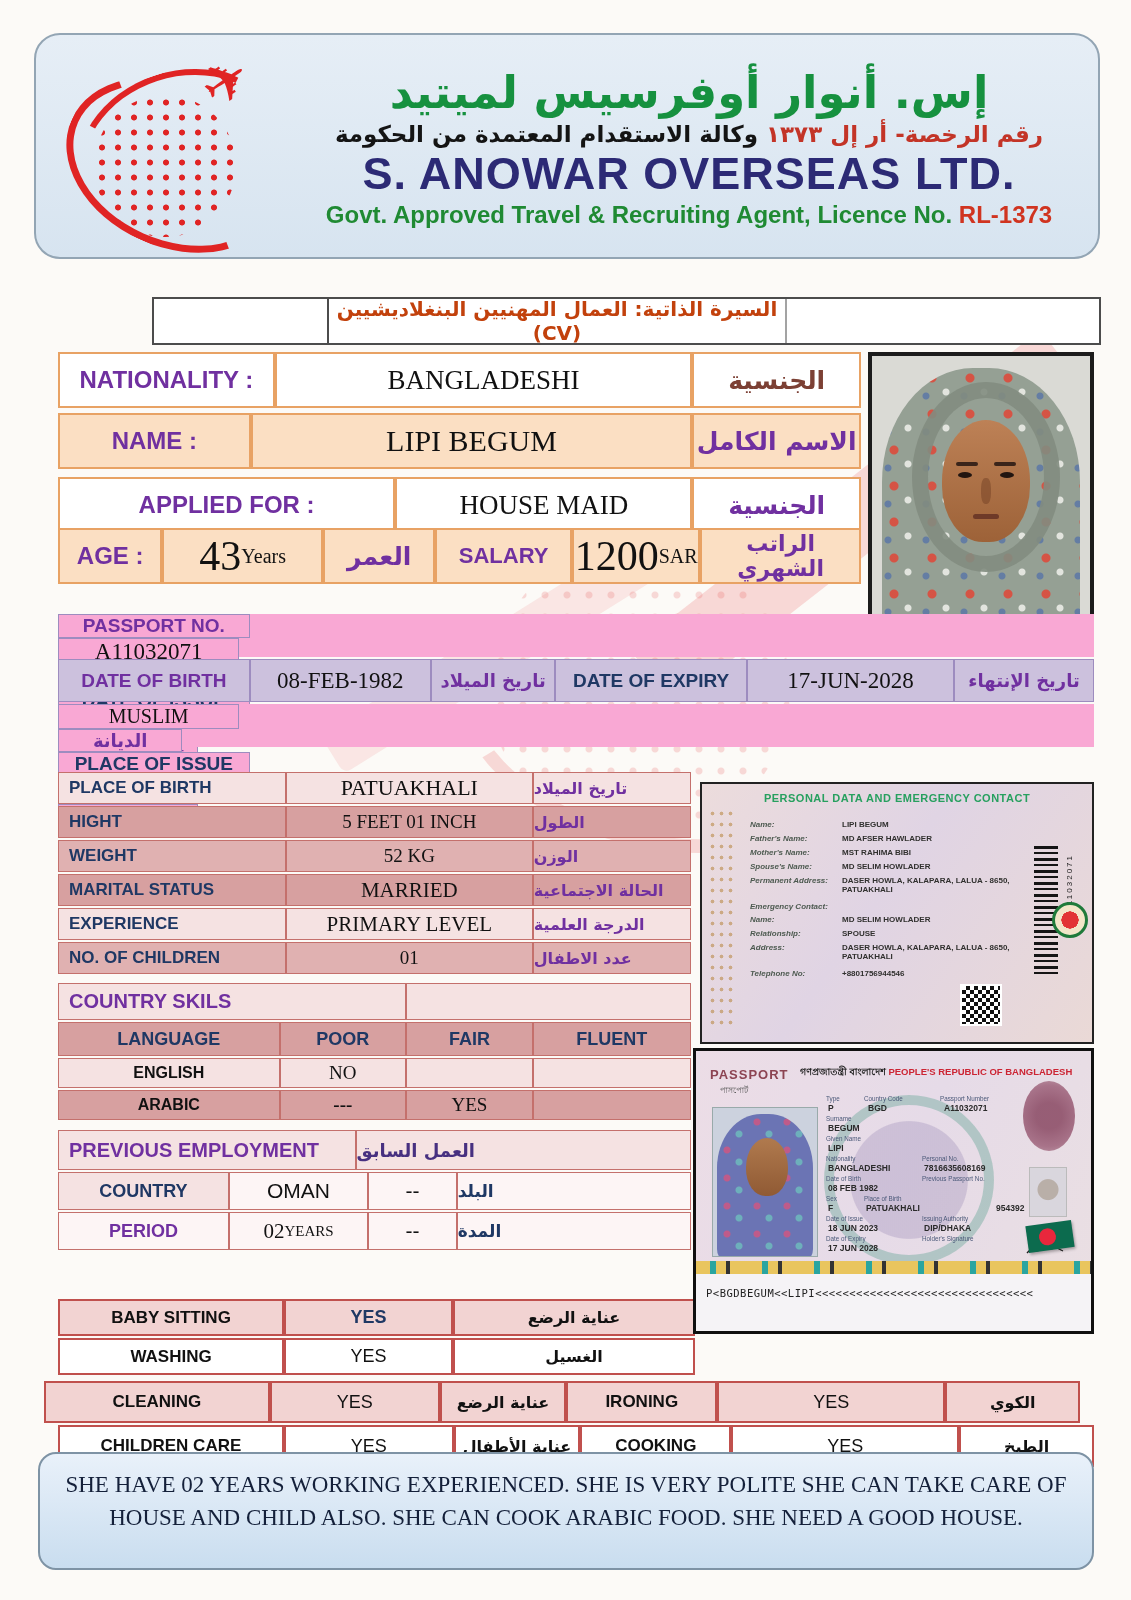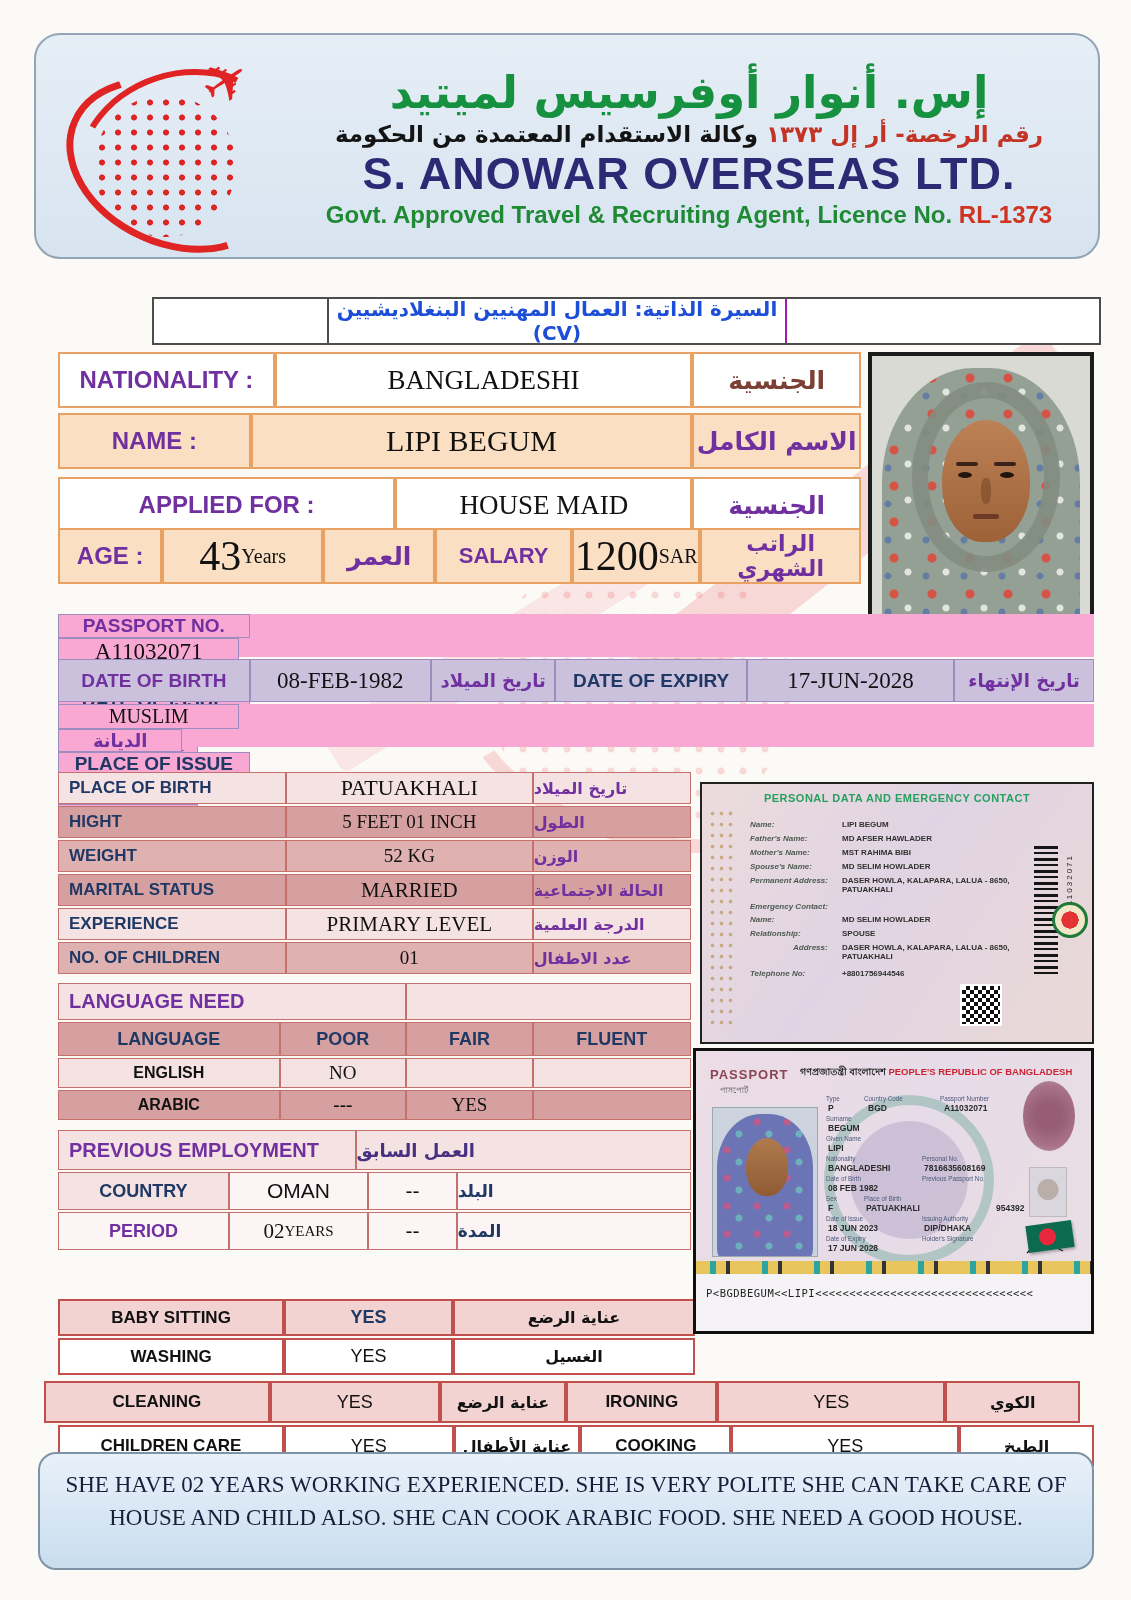--- a/index.html
+++ b/index.html
@@ -38,21 +38,21 @@
   .hdr-ar1{font-family:"DejaVu Sans",sans-serif;font-weight:bold;font-size:45px;color:#16913f;direction:rtl;line-height:1.15;}
   .hdr-ar2{font-family:"DejaVu Sans",sans-serif;font-weight:bold;font-size:23px;color:#141414;direction:rtl;}
   .hdr-ar2 .red{color:#c33427;}
   .hdr-en{font-size:45px;font-weight:bold;color:#2c2a75;letter-spacing:1px;line-height:1.1;}
   .hdr-tag{font-size:24px;font-weight:bold;color:#1f8a33;}
   .hdr-tag .red{color:#d03420;}
 
   
   .cvbar{left:152px;top:297px;width:945px;height:44px;border:2px solid #4c4c4c;background:#fff;}
   .cvbar .c1{width:18.5%;border-right:2px solid #4c4c4c;}
-  .cvbar .c2{width:48.5%;border-right:2px solid #a21caf;font-size:20px;color:#1d4ed8;}
+  .cvbar .c2{width:48.5%;border-right:2px solid #a3a3a3;font-size:20px;color:#c2410c;}
   .cvbar .c3{width:33%;}
 
   
   .pt-row{left:58px;width:803px;height:56px;}
   .pt-row .cell{border:2px solid #e8a264;height:100%;}
   .pt-label{color:#7030a0;font-weight:bold;font-size:24px;}
   .pt-val{font-family:"Liberation Serif",serif;font-size:27px;color:#111;}
   .pt-ar{font-family:"DejaVu Sans",sans-serif;font-weight:bold;font-size:25px;color:#7030a0;direction:rtl;}
   .bg-white{background:#ffffff;}
   .bg-peach{background:#fbdfc3;}
@@ -312,21 +312,21 @@
     <div class="cell dt-v bg-pkL" style="font-size:21px;">PRIMARY LEVEL</div>
     <div class="cell dt-a bg-pkL">الدرجة العلمية</div>
   </div>
   <div class="abs dt-row flex" style="top:942px;">
     <div class="cell dt-l bg-pkM">NO. OF CHILDREN</div>
     <div class="cell dt-v bg-pkM">01</div>
     <div class="cell dt-a bg-pkM">عدد الاطفال</div>
   </div>
 
   <div class="abs lg-row flex" style="top:983px;height:37px;">
-    <div class="cell lg-title bg-pkL" style="width:55%;">LANGUAGE NEED</div>
+    <div class="cell lg-title bg-pkL" style="width:55%;">COUNTRY SKILS</div>
     <div class="cell bg-pkL" style="width:45%;"></div>
   </div>
   <div class="abs lg-row flex" style="top:1022px;height:34px;">
     <div class="cell lg-h bg-pkD" style="width:35%;">LANGUAGE</div>
     <div class="cell lg-h bg-pkD" style="width:20%;">POOR</div>
     <div class="cell lg-h bg-pkD" style="width:20%;">FAIR</div>
     <div class="cell lg-h bg-pkD" style="width:25%;">FLUENT</div>
   </div>
   <div class="abs lg-row flex" style="top:1058px;height:30px;">
     <div class="cell lg-lang bg-pkL" style="width:35%;">ENGLISH</div>
@@ -403,21 +403,21 @@
     <div class="ppc-f ppc-val" style="left:140px;top:64px;">MST RAHIMA BIBI</div>
     <div class="ppc-f ppc-lab" style="left:48px;top:78px;">Spouse's Name:</div>
     <div class="ppc-f ppc-val" style="left:140px;top:78px;">MD SELIM HOWLADER</div>
     <div class="ppc-f ppc-lab" style="left:48px;top:92px;">Permanent Address:</div>
     <div class="ppc-f ppc-val" style="left:140px;top:92px;width:200px;">DASER HOWLA, KALAPARA, LALUA - 8650, PATUAKHALI</div>
     <div class="ppc-f ppc-lab" style="left:48px;top:118px;">Emergency Contact:</div>
     <div class="ppc-f ppc-lab" style="left:48px;top:131px;">Name:</div>
     <div class="ppc-f ppc-val" style="left:140px;top:131px;">MD SELIM HOWLADER</div>
     <div class="ppc-f ppc-lab" style="left:48px;top:145px;">Relationship:</div>
     <div class="ppc-f ppc-val" style="left:140px;top:145px;">SPOUSE</div>
-    <div class="ppc-f ppc-lab" style="left:48px;top:159px;margin-left:43px;">Address:</div>
+    <div class="ppc-f ppc-lab" style="left:48px;top:159px;">Address:</div>
     <div class="ppc-f ppc-val" style="left:140px;top:159px;width:210px;">DASER HOWLA, KALAPARA, LALUA - 8650, PATUAKHALI</div>
     <div class="ppc-f ppc-lab" style="left:48px;top:185px;">Telephone No:</div>
     <div class="ppc-f ppc-val" style="left:140px;top:185px;">+8801756944546</div>
     <div class="ppc-barcode"></div>
     <div class="ppc-bartext">A11032071</div>
     <div class="ppc-qr"></div>
     <div class="ppc-emblem"></div>
   </div>
 
   <div class="abs ppb">

